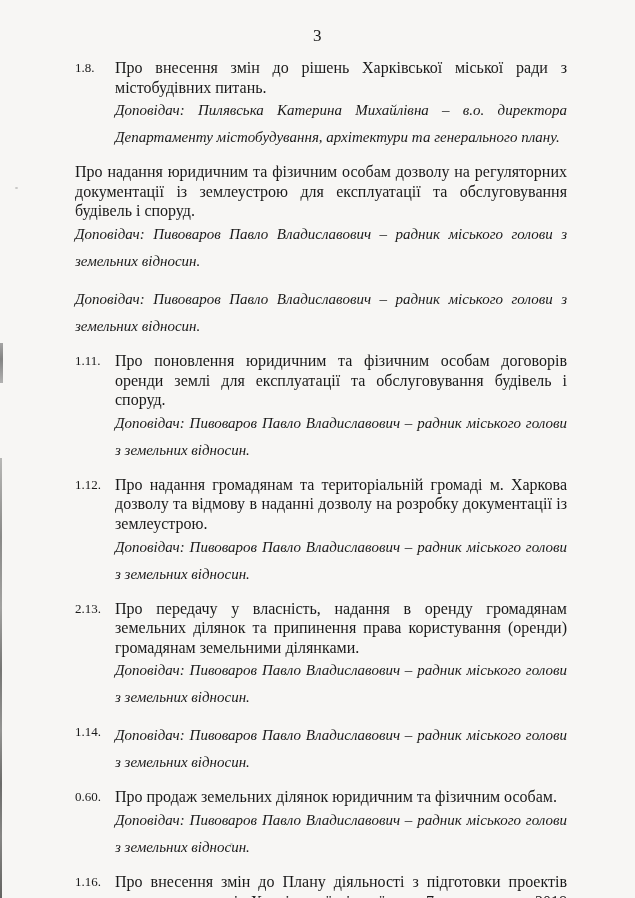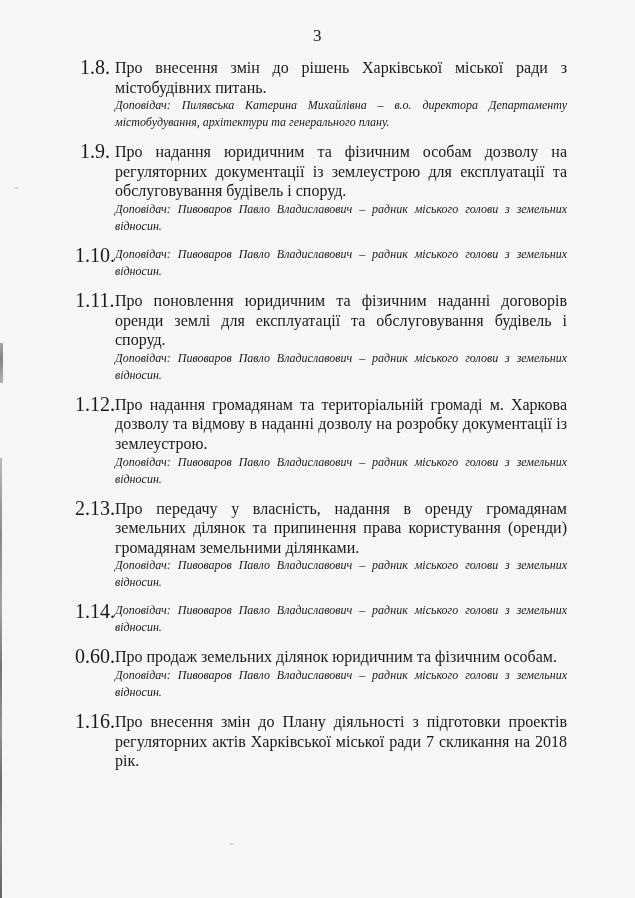--- a/index.html
+++ b/index.html
@@ -27,36 +27,35 @@
   .items {
     margin: 12px 68px 0 75px; 
   }
   .item {
     display: flex;
     margin-bottom: 11px;
   }
   .item-number {
     flex: none;
     width: 40px;
-    font-size: 20px;
+    font-size: 13px;
     line-height: 19.6px;
-    text-align: center;
   }
   .item-body {
     flex: 1;
     min-width: 0;
   }
   .item-title {
     font-size: 16px;
     line-height: 19.6px;
     text-align: justify;
   }
   .item-speaker {
-    font-size: 12px;
-    line-height: 17px;
+    font-size: 15px;
+    line-height: 27px;
     text-align: justify;
     font-style: italic;
   }
   
   .edge-artifact {
     position: absolute;
     left: 0;
     pointer-events: none;
   }
   .edge-upper {
@@ -96,38 +95,36 @@
   <div class="items" id="items">
   <div class="item">
     <div class="item-number">1.8.</div>
     <div class="item-body">
       <div class="item-title">Про внесення змін до рішень Харківської міської ради з містобудівних питань.</div>
       <div class="item-speaker">Доповідач: Пилявська Катерина Михайлівна – в.о. директора Департаменту містобудування, архітектури та генерального плану.</div>
     </div>
   </div>
 
   <div class="item">
-    <div class="item-number">1.9.</div>
     <div class="item-body">
       <div class="item-title">Про надання юридичним та фізичним особам дозволу на регуляторних документації із землеустрою для експлуатації та обслуговування будівель і споруд.</div>
       <div class="item-speaker">Доповідач: Пивоваров Павло Владиславович – радник міського голови з земельних відносин.</div>
     </div>
   </div>
 
   <div class="item">
-    <div class="item-number">1.10.</div>
     <div class="item-body">
       <div class="item-speaker">Доповідач: Пивоваров Павло Владиславович – радник міського голови з земельних відносин.</div>
     </div>
   </div>
 
   <div class="item">
     <div class="item-number">1.11.</div>
     <div class="item-body">
-      <div class="item-title">Про поновлення юридичним та фізичним наданні договорів оренди землі для експлуатації та обслуговування будівель і споруд.</div>
+      <div class="item-title">Про поновлення юридичним та фізичним особам договорів оренди землі для експлуатації та обслуговування будівель і споруд.</div>
       <div class="item-speaker">Доповідач: Пивоваров Павло Владиславович – радник міського голови з земельних відносин.</div>
     </div>
   </div>
 
   <div class="item">
     <div class="item-number">1.12.</div>
     <div class="item-body">
       <div class="item-title">Про надання громадянам та територіальній громаді м. Харкова дозволу та відмову в наданні дозволу на розробку документації із землеустрою.</div>
       <div class="item-speaker">Доповідач: Пивоваров Павло Владиславович – радник міського голови з земельних відносин.</div>
     </div>

